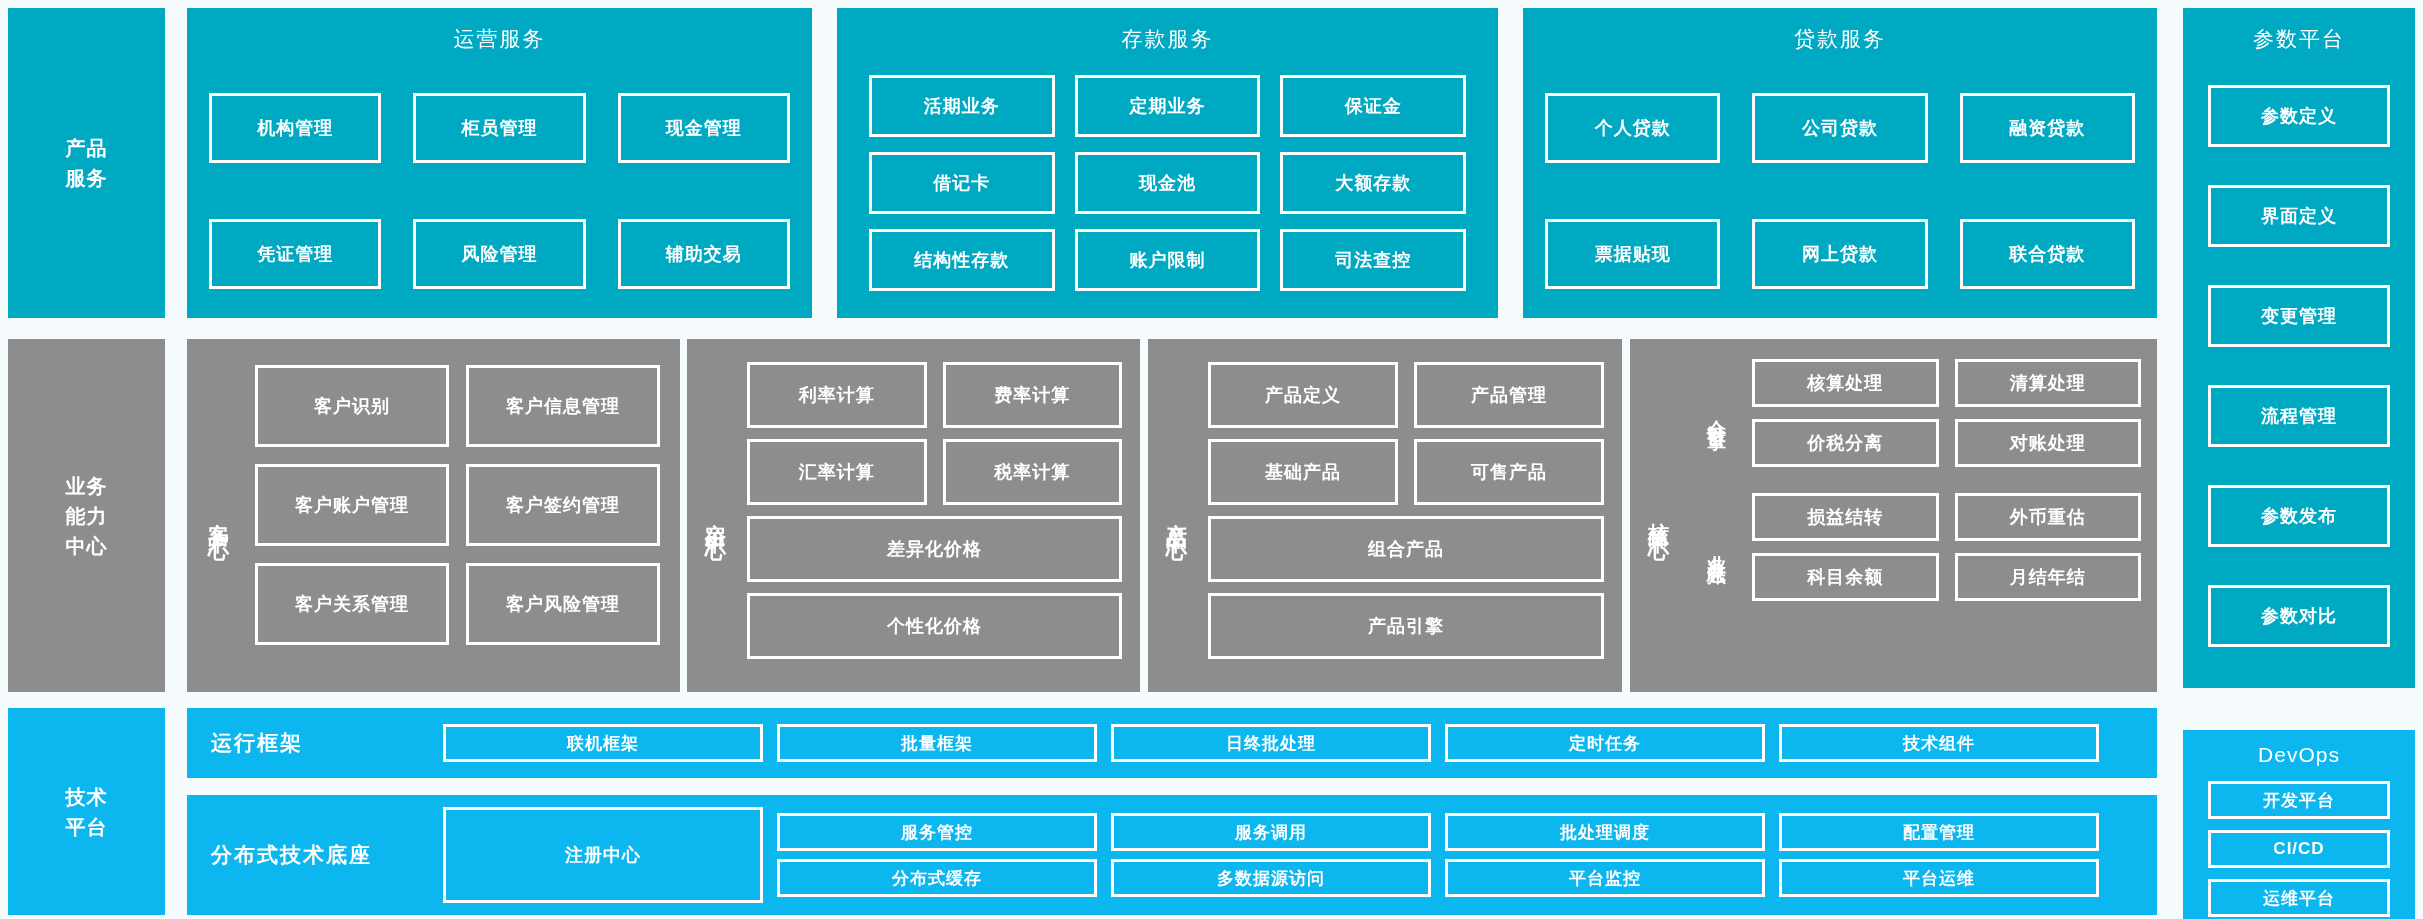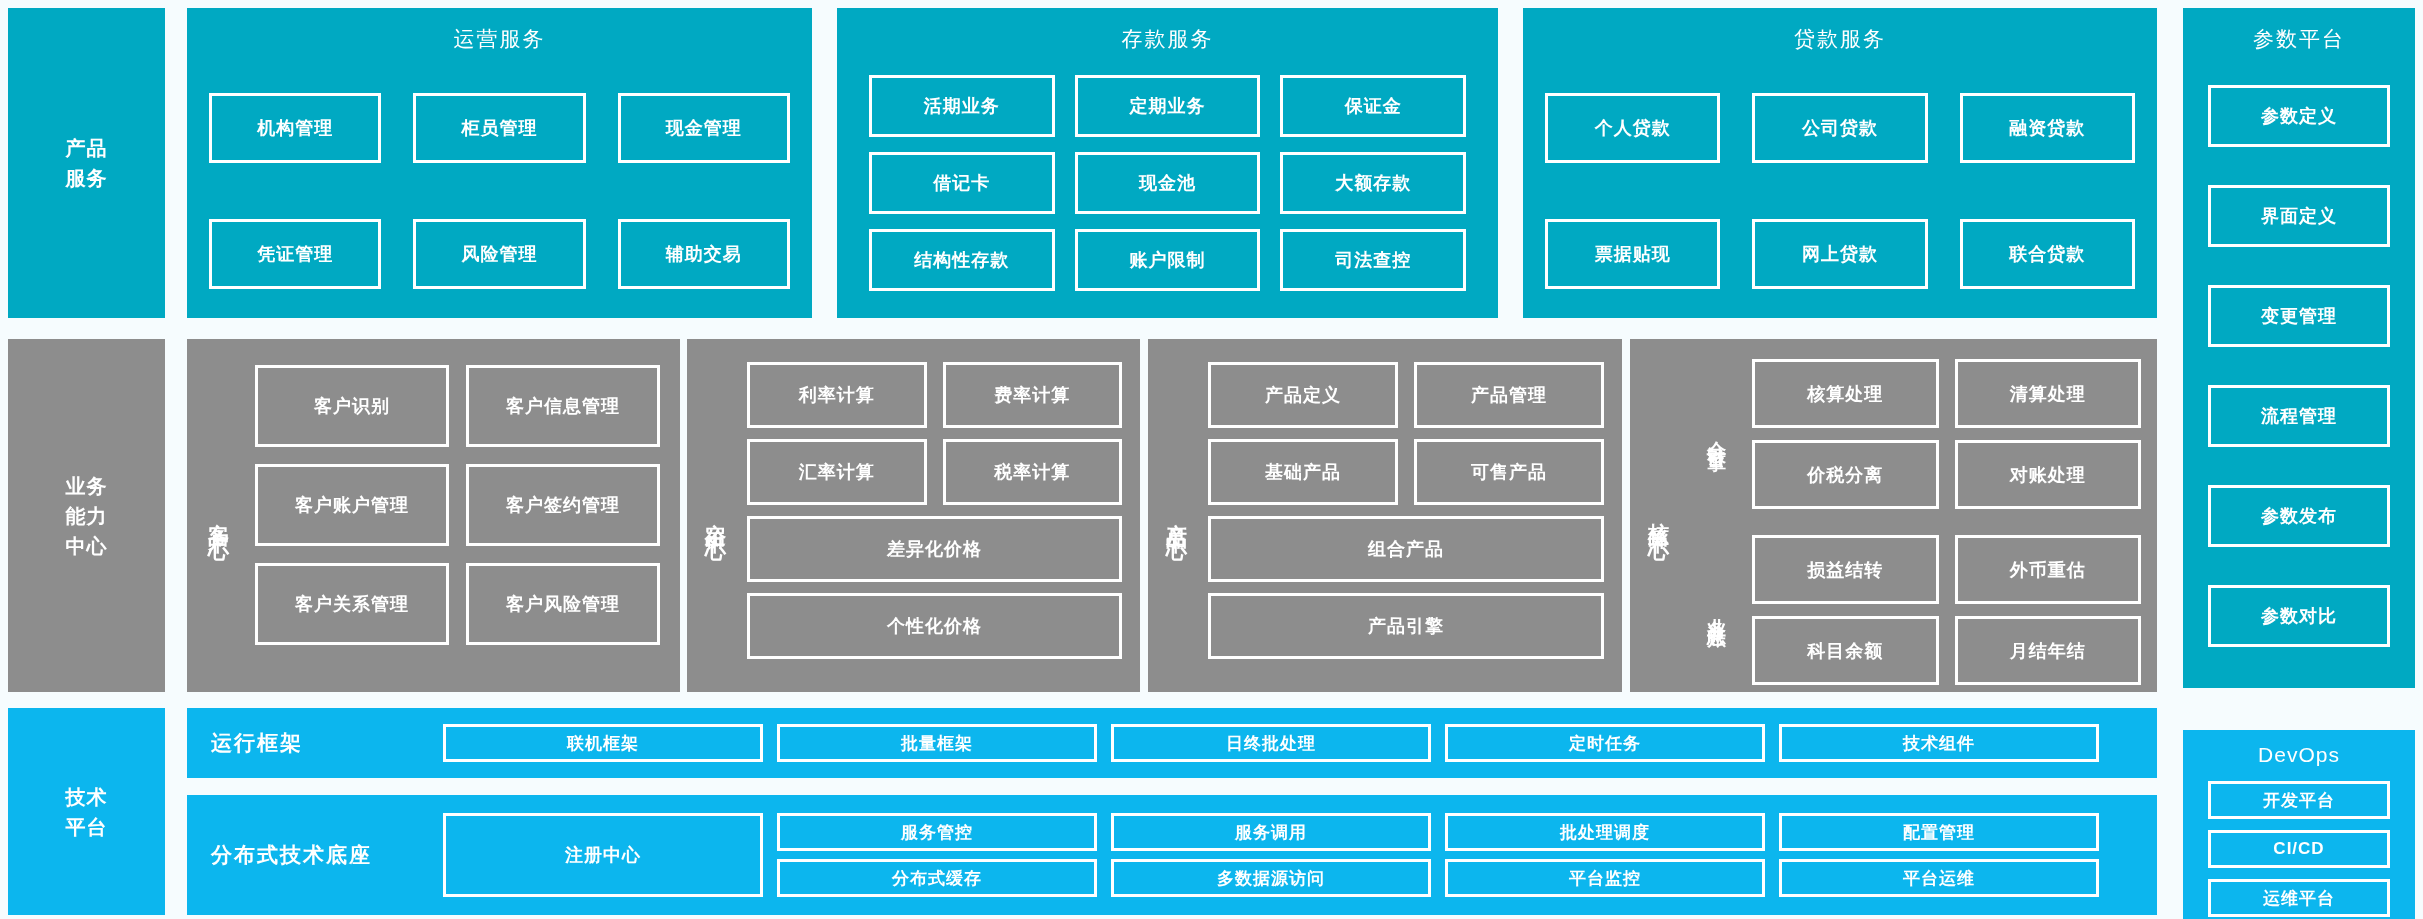--- a/index.html
+++ b/index.html
@@ -150,34 +150,34 @@
   }
   .agroup { display: flex; gap: 6px; }
   .agroup .vlabel { font-size: 19px; letter-spacing: 4px; }
   .agroup .vlabel-wrap { width: 36px; }
   .agrid {
     flex: 1;
     display: grid;
     grid-template-columns: 1fr 1fr;
     gap: 12px 16px;
   }
-  .agrid .box { height: 69px; }
+  .agrid .box { height: 48px; }
 
   
   #row-runtime     { left: 187px; top: 708px; width: 1970px; height: 70px;
     display: flex; align-items: center; }
   #row-distributed { left: 187px; top: 795px; width: 1970px; height: 120px;
     display: flex; align-items: center; }
   .tech-label {
     color: #fff; font-weight: 700; font-size: 21px; letter-spacing: 2px;
     width: 256px; padding-left: 24px; flex: none; white-space: nowrap;
   }
   .tboxes { display: flex; gap: 14px; }
   .tboxes .box { width: 320px; height: 38px; font-size: 17px; }
-  #row-distributed .reg { width: 320px; height: 84px; flex: none; }
+  #row-distributed .reg { width: 320px; height: 96px; flex: none; }
   .dgrid {
     display: grid;
     grid-template-columns: repeat(4, 320px);
     gap: 8px 14px;
     margin-left: 14px;
   }
   .dgrid .box { height: 38px; font-size: 17px; }
 
   
   #col-devops { left: 2183px; top: 730px; width: 232px; height: 208px;

